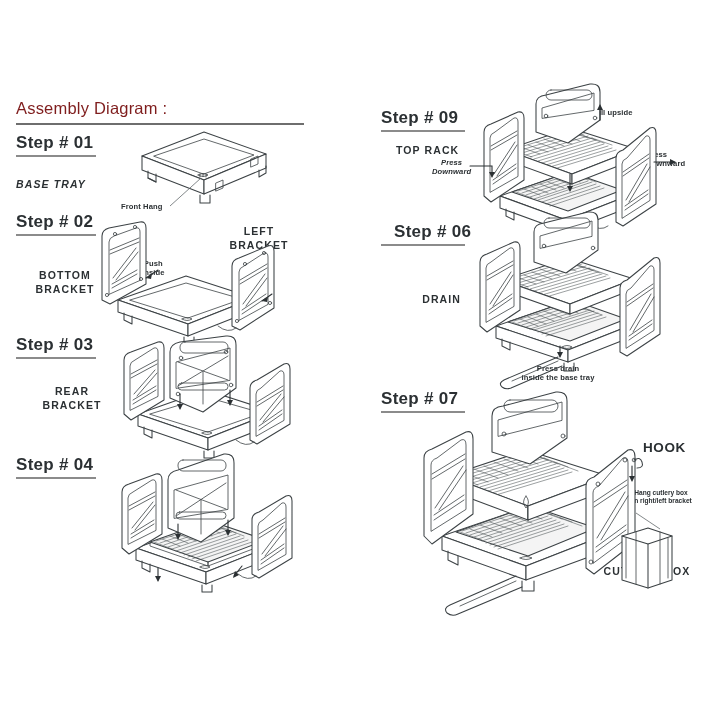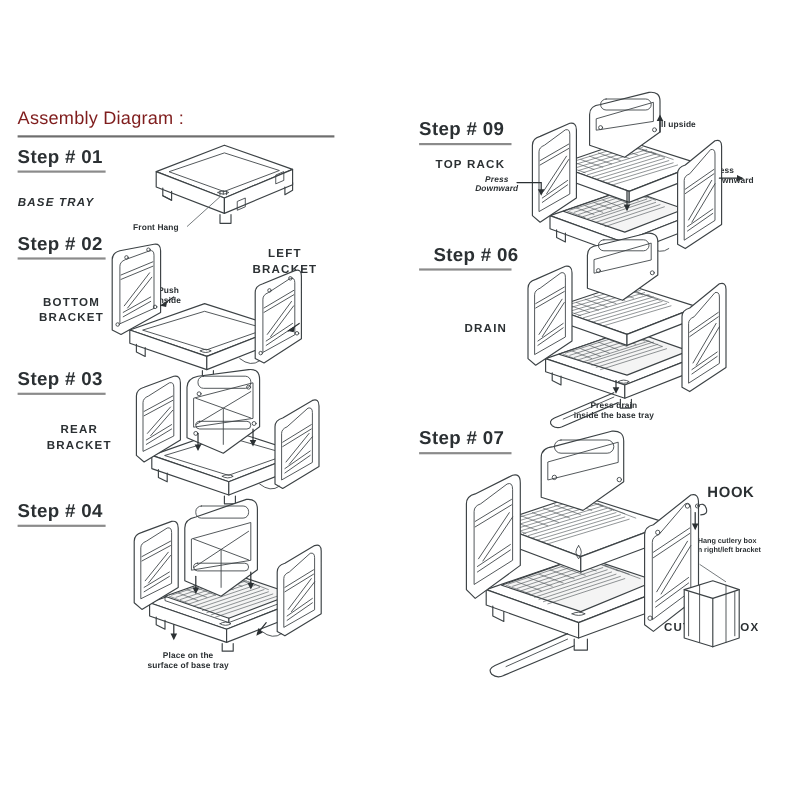--- a/index.html
+++ b/index.html
@@ -180,22 +180,20 @@
       <polygon class="arrowhd" points="62,70 59,64 65,64"></polygon>
       <path class="arrowln" d="M112 50 L112 64"></path>
       <polygon class="arrowhd" points="112,66 109,60 115,60"></polygon>
 
       <path class="ln2" d="M118 100 q10 8 18 2"></path>
     </svg>
   </div>
 
   <div class="abs step-head" style="left:16px;top:455px;">Step # 04</div>
   <div class="abs step-rule" style="left:16px;top:477px;width:80px;"></div>
-  <div class="abs callout c" style="left:101px;top:591px;width:140px;">Place on the
-surface of base tray</div>
 
   <div class="abs" style="left:116px;top:462px;">
     <svg width="186" height="128" viewBox="0 0 186 128">
 
       <path class="fillw" d="M20 86 L88 62 L156 84 L90 110 Z"></path>
       <path class="fillw" d="M20 86 L20 98 L90 122 L90 110 Z"></path>
       <path class="fillw" d="M90 110 L90 122 L156 96 L156 84 Z"></path>
       <path class="ln2" d="M84 105 q5 -3 10 0 q-5 3 -10 0"></path>
       <path class="ln" d="M26 99 L26 106 L34 110 L34 102"></path>
       <path class="ln" d="M86 123 L86 130 L96 130 L96 123"></path>

